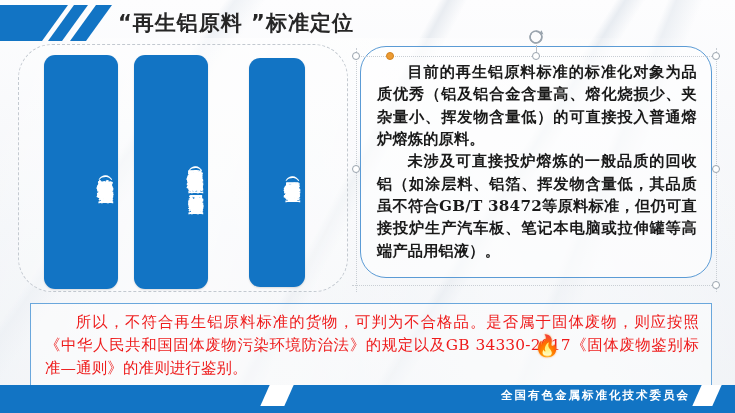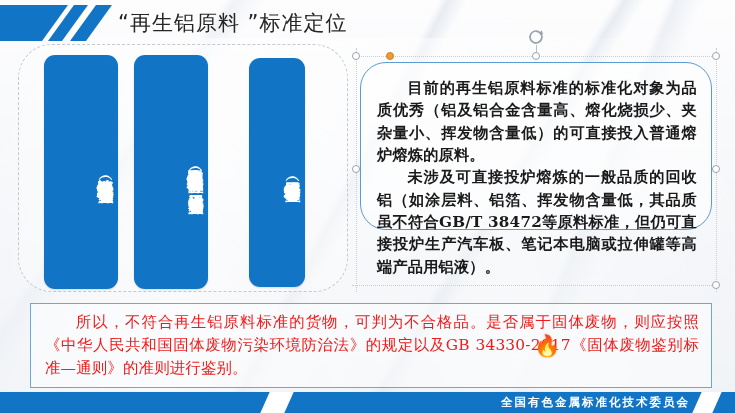--- a/index.html
+++ b/index.html
@@ -39,21 +39,21 @@
     font-family: "Liberation Sans", sans-serif;
     white-space: nowrap;
     user-select: none;
     margin-top: 40px;
   }
 
   
   .header-mark { position: absolute; left: 0; top: 5px; width: 112px; height: 36px; }
   .title {
     position: absolute; left: 118px; top: 9px;
-    font-size: 21px; font-weight: normal;
+    font-size: 21px; font-weight: bold;
     color: #262626; letter-spacing: 1px;
     font-family: "DejaVu Sans", "Liberation Sans", sans-serif;
     white-space: nowrap;
   }
 
   
   .dashed-frame {
     position: absolute; left: 18px; top: 44px;
     width: 330px; height: 248px;
     border: 1px dashed #c3c9d0;
@@ -81,22 +81,22 @@
     overflow: hidden;
   }
   #card0 { left: 44px;  top: 55px; width: 74px;  height: 234px; font-size: 16px; }
   #card1 { left: 134px; top: 55px; width: 74px;  height: 234px; font-size: 16px; }
   #card2 { left: 249px; top: 58px; width: 56px;  height: 229px; font-size: 16px; }
   .vcard .seg { display: block; }
   .vcard .seg.sub { font-size: 15px; }
 
   
   .textbox {
-    position: absolute; left: 360px; top: 62px;
-    width: 352px; height: 168px;
+    position: absolute; left: 360px; top: 46px;
+    width: 352px; height: 232px;
     border: 1.4px solid #5b9bd5;
     border-radius: 26px;
     background: rgba(255,255,255,.55);
     padding: 14px 14px 4px 16px;
   }
   .textbox p {
     font-family: "DejaVu Serif", "Liberation Serif", serif;
     font-size: 15.2px;
     font-weight: bold;
     line-height: 1.47;
@@ -151,21 +151,21 @@
     position: absolute; left: 534px; top: 336px;
     font-size: 21px; line-height: 1; z-index: 40;
     font-family: "DejaVu Sans", sans-serif;
     color: #ef3b23;
     text-shadow: 0 0 2px rgba(255,120,0,.8);
     pointer-events: none;
   }
 
   
   .footer {
-    position: absolute; left: 0; bottom: 0; width: 735px; height: 21px;
+    position: absolute; left: 0; bottom: 0; width: 735px; height: 28px;
     background: #1274c4;
   }
   .footer-notch-l {
     position: absolute; left: 265px; top: 0; width: 24px; height: 21px;
     background: #ffffff;
     transform: skewX(-24deg);
   }
   .footer-notch-r {
     position: absolute; right: 18px; top: 0; width: 20px; height: 21px;
     background: #ffffff;

